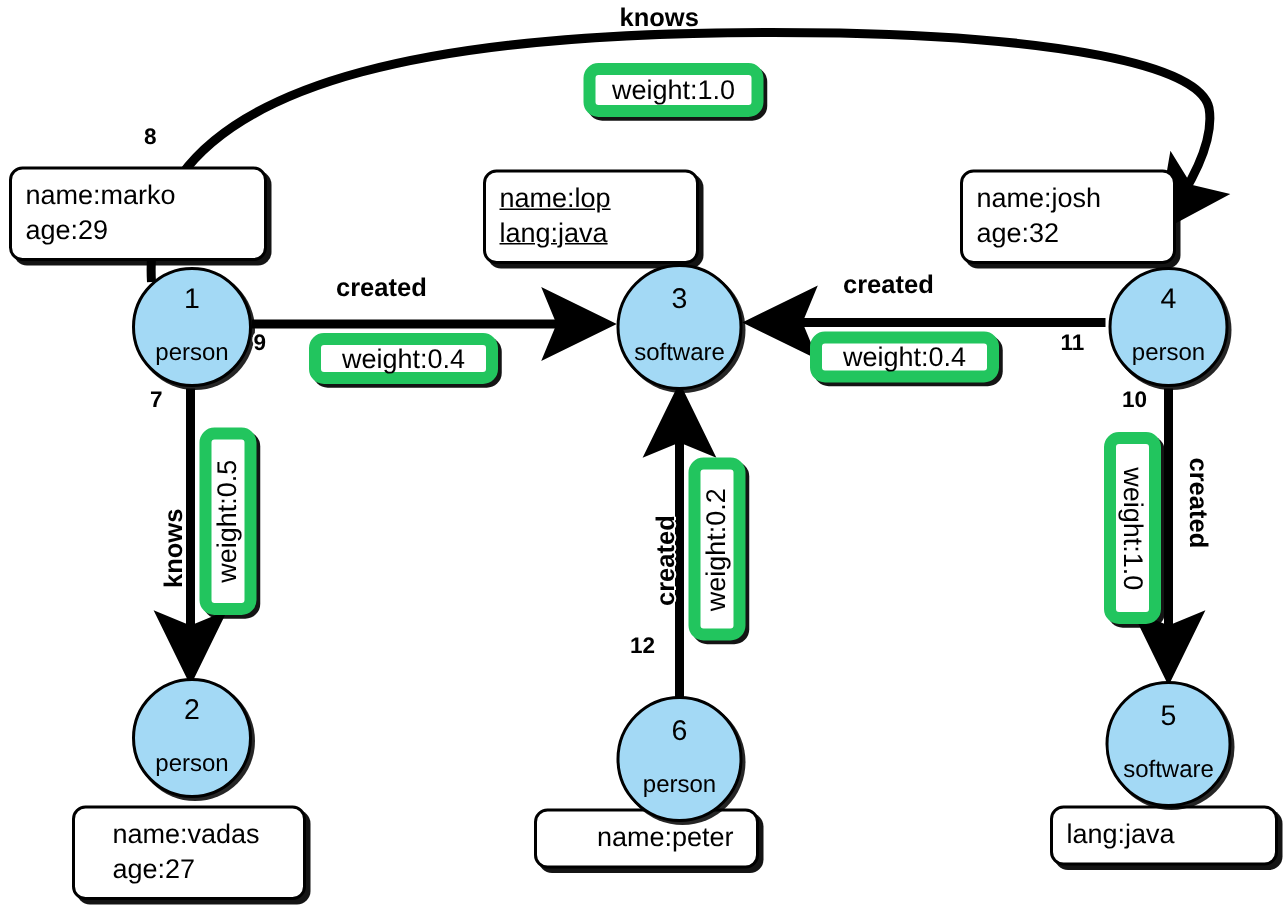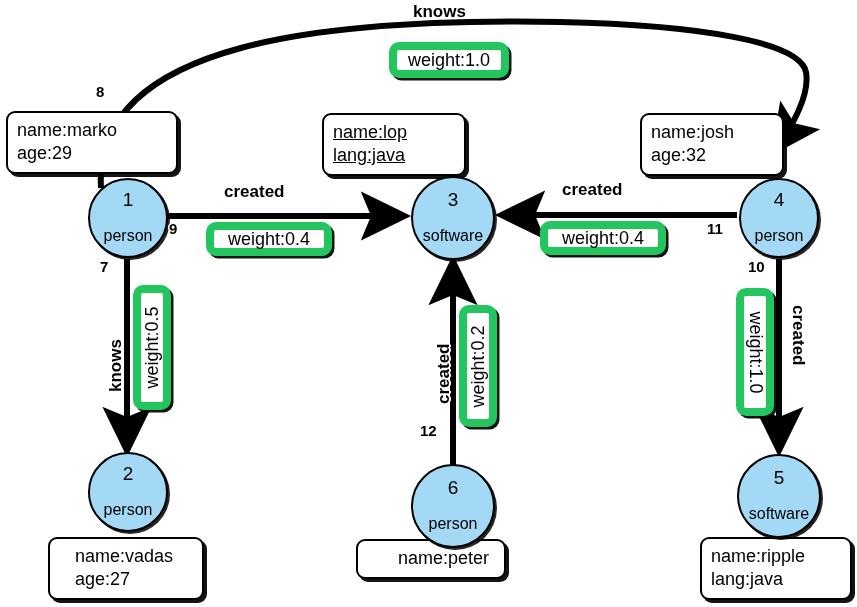--- a/index.html
+++ b/index.html
@@ -137,21 +137,20 @@
     <div>name:lop</div>
     <div>lang:java</div>
   </div>
 
   <div class="propbox" style="left:640px;top:113px;width:144px;">
     <div>name:josh</div>
     <div>age:32</div>
   </div>
 
   <div class="propbox" style="left:700px;top:537px;width:152px;">
-    <div>name:ripple</div>
     <div>lang:java</div>
   </div>
 
   <div class="propbox" style="left:356px;top:539px;width:150px;padding-left:40px;">
     <div>name:peter</div>
   </div>
 
   <div class="elabel" style="left:413px;top:2px;">knows</div>
   <div class="wbox" style="left:389px;top:42px;width:120px;height:36px;">
     <span>weight:1.0</span>

